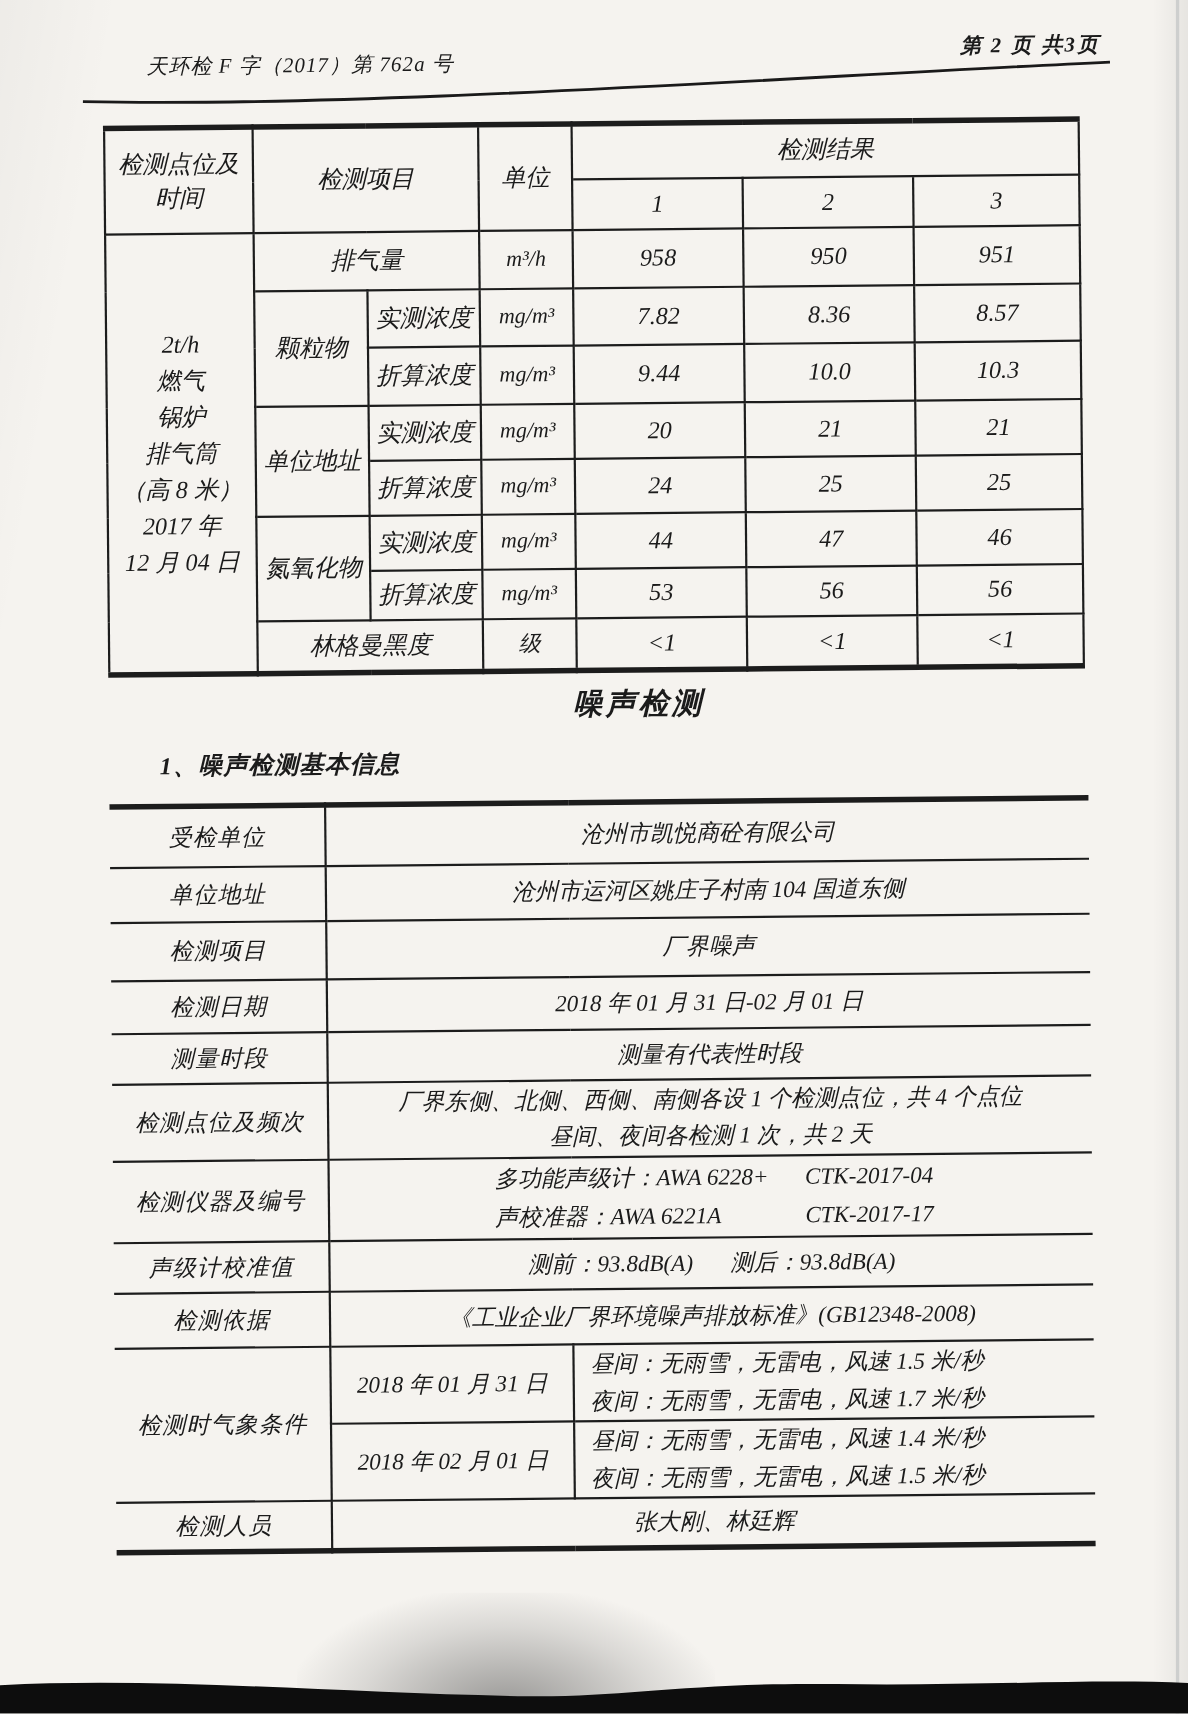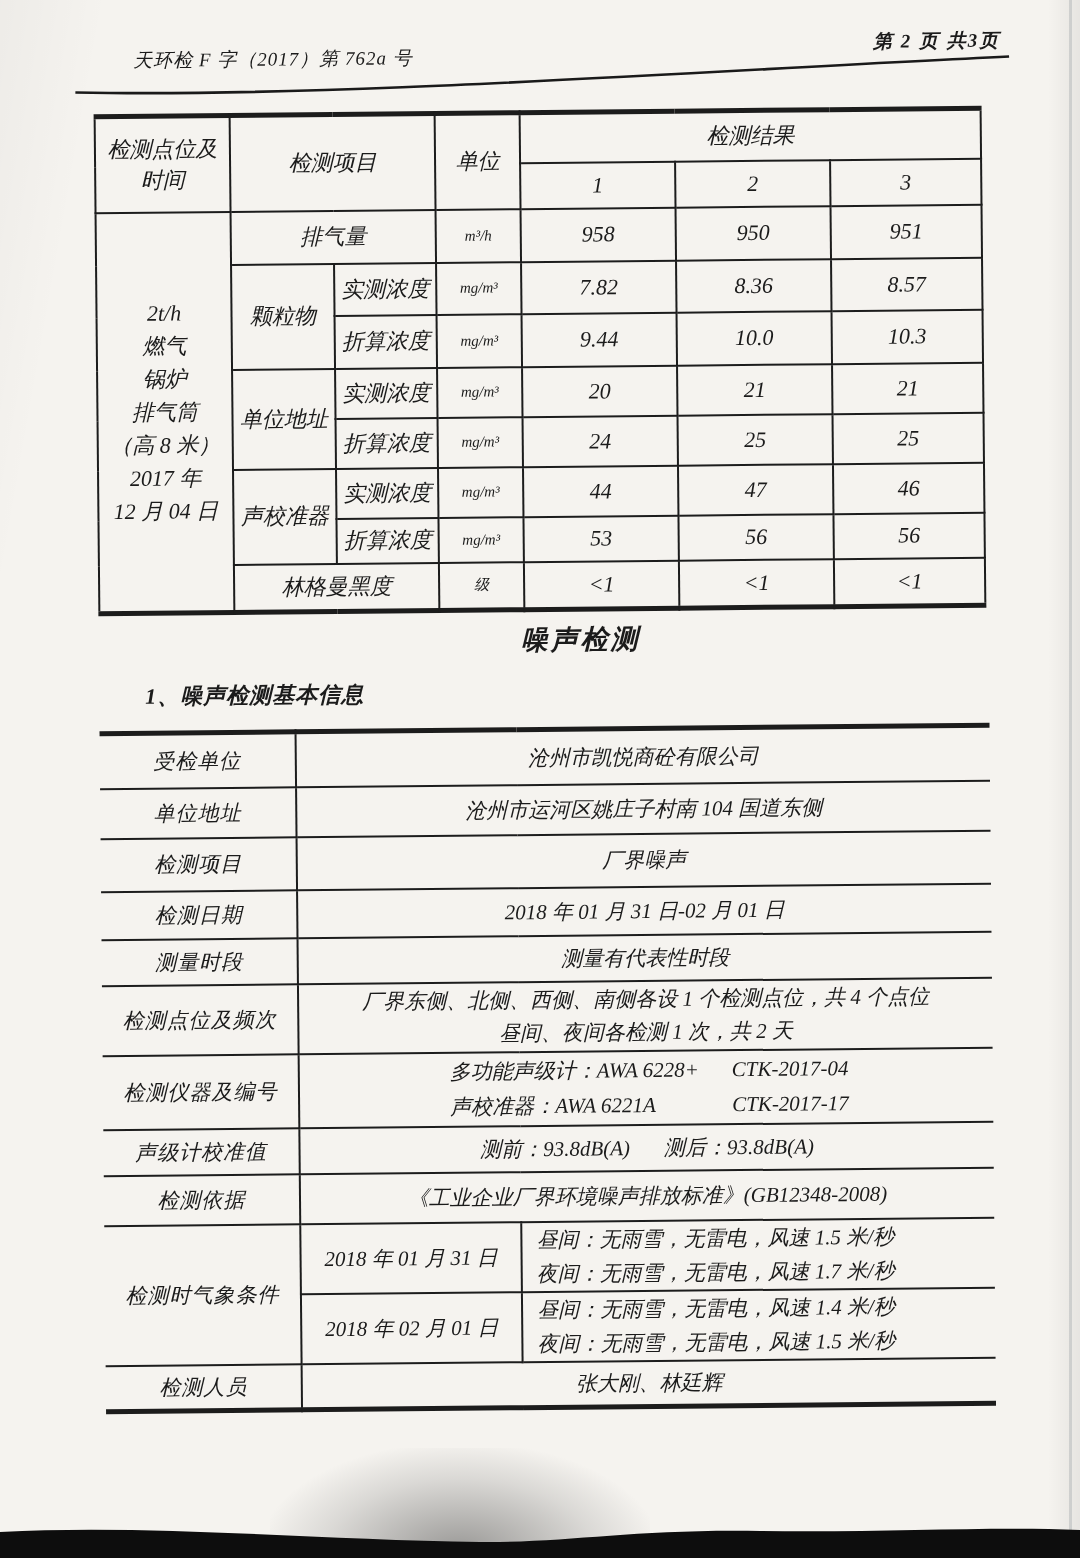--- a/index.html
+++ b/index.html
@@ -24,21 +24,21 @@
   .header-rule{position:absolute;left:80px;top:56px;width:940px;height:44px;}
 
   
   table{border-collapse:collapse;table-layout:fixed;}
   td,th{padding:0;text-align:center;vertical-align:middle;font-weight:normal;overflow:hidden;}
 
   
   .t1{position:absolute;left:100px;top:110px;width:886px;
       border:solid #1c1c1c;border-width:5px 2px 5px 2px;font-size:22px;}
   .t1 td,.t1 th{border:2px solid #1c1c1c;}
-  .t1 .unit{font-size:15px;}
+  .t1 .unit{font-size:20px;}
   .t1 .pre{white-space:pre-line;line-height:31px;}
   .t1 .pt{line-height:33px;white-space:pre-line;font-size:22px;}
   .rh50{height:50px}.rh46{height:46px}.rh53{height:53px}.rh52{height:52px}
   .rh48{height:48px}.rh45{height:45px}
 
   
   .section-title{position:absolute;left:0;top:622px;width:1080px;text-align:center;
       font-size:27px;font-weight:bold;letter-spacing:3px;transform:translateX(42px);}
   .subsection-title{position:absolute;left:146px;top:678px;font-size:22px;font-weight:bold;letter-spacing:1px;}
 
@@ -135,21 +135,21 @@
         <td>21</td>
       </tr>
       <tr class="rh50">
         <td>折算浓度</td>
         <td class="unit">mg/m³</td>
         <td>24</td>
         <td>25</td>
         <td>25</td>
       </tr>
       <tr class="rh50">
-        <td rowspan="2">声校准器</td>
+        <td rowspan="2">氮氧化物</td>
         <td>实测浓度</td>
         <td class="unit">mg/m³</td>
         <td>44</td>
         <td>47</td>
         <td>46</td>
       </tr>
       <tr class="rh45">
         <td>折算浓度</td>
         <td class="unit">mg/m³</td>
         <td>53</td>

